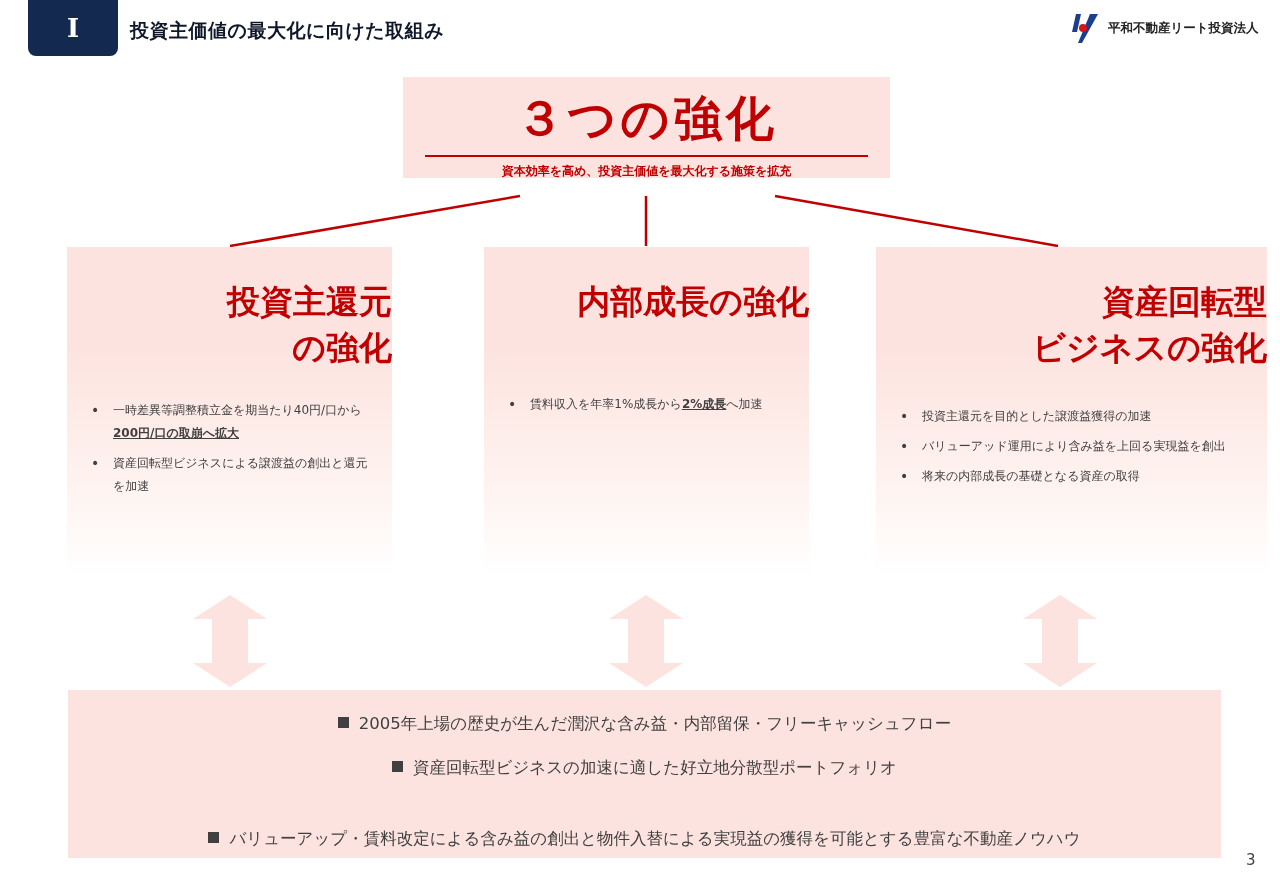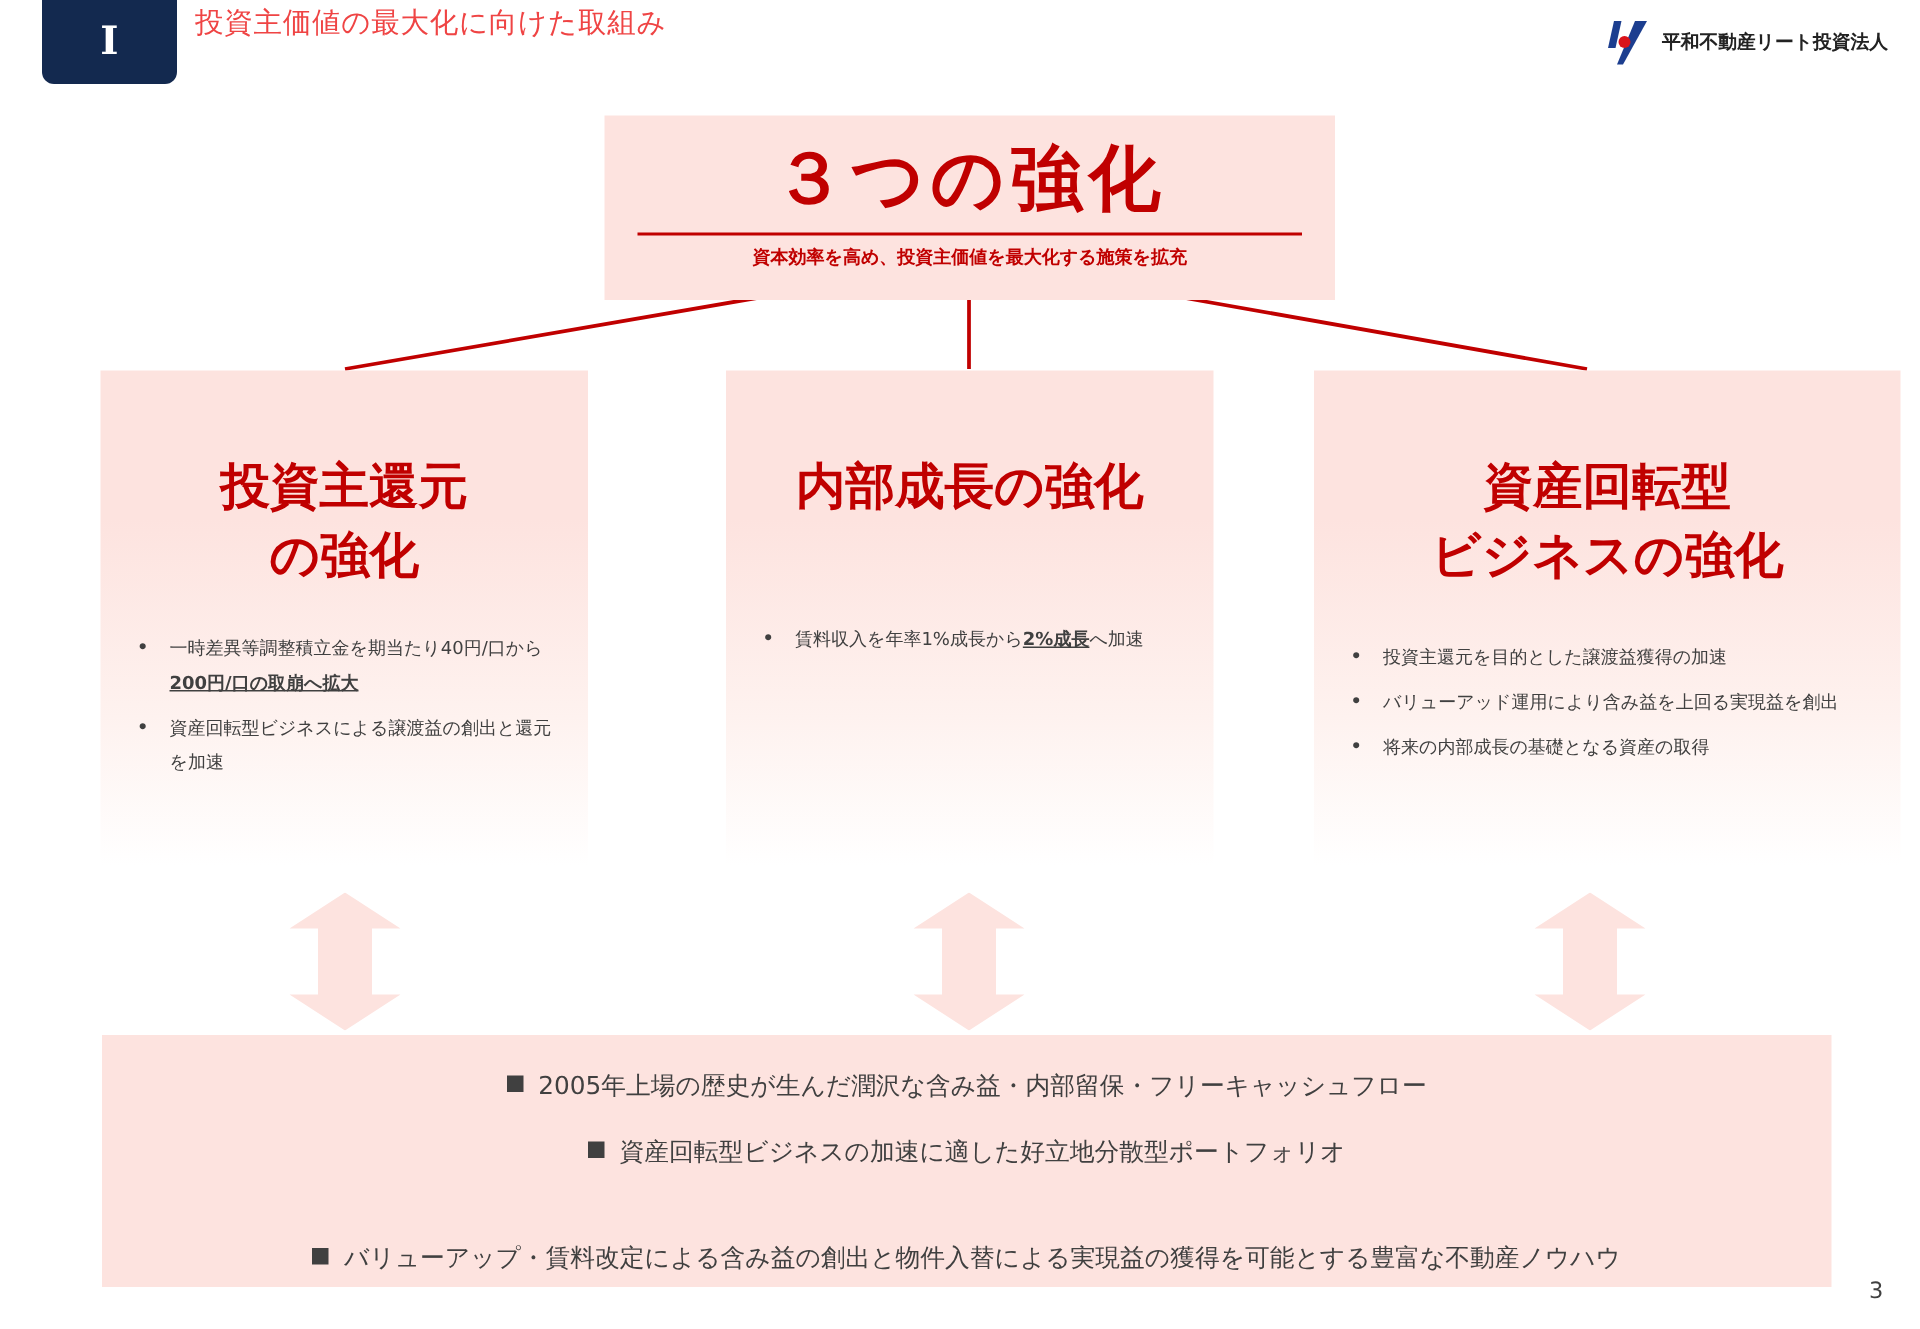--- a/index.html
+++ b/index.html
@@ -9,49 +9,49 @@
     font-family:"DejaVu Sans","Liberation Sans",sans-serif;
     color:#404040;
   }
   .section-tab {
     position:absolute; left:28px; top:0; width:90px; height:56px;
     background:#13294f; border-radius:0 0 8px 8px;
     color:#fff; font-family:"DejaVu Serif","Liberation Serif",serif;
     font-size:26px; font-weight:bold; display:flex; align-items:center; justify-content:center;
   }
   .page-title {
-    position:absolute; left:130px; top:2px; font-size:19px; font-weight:normal; color:#ef4444;
+    position:absolute; left:130px; top:18px; font-size:19px; font-weight:bold; color:#0f172a;
     letter-spacing:0.5px;
   }
   .logo { position:absolute; left:1070px; top:12px; display:flex; align-items:center; gap:8px; }
   .logo-mark { width:30px; height:32px; }
   .logo-text { font-size:12.5px; font-weight:bold; color:#222;text-align:right; }
 
   .hero {
-    position:absolute; left:403px; top:77px; width:487px; height:123px;
+    position:absolute; left:403px; top:77px; width:487px; height:101px;
     background:#fde3df;
   }
   .hero-title {
     position:absolute; left:0; right:0; top:10px; text-align:center;
     font-size:48px; font-weight:bold; color:#c00000; letter-spacing:4px;
   }
   .hero-rule { position:absolute; left:22px; right:22px; top:78px; height:2px; background:#c00000; }
   .hero-sub {
     position:absolute; left:0; right:0; top:86px; text-align:center;
     font-size:12px; font-weight:bold; color:#c00000;
   }
   svg.connectors { position:absolute; left:0; top:0; }
 
   .pillar {
     position:absolute; top:247px; height:330px;
     background:linear-gradient(to bottom,#fde3df 0%,#fde3df 30%,#fef2ef 70%,#ffffff 100%);
   }
   .pillar-title {
-    text-align:center; font-size:33px; font-weight:bold; color:#c00000; line-height:46px;
-    margin-top:54px;
+    text-align:right; font-size:33px; font-weight:bold; color:#c00000; line-height:46px;
+    margin-top:32px;
   }
   .pillar ul { list-style:none; margin:0; padding:0 22px 0 24px; }
   .pillar li { position:relative; padding-left:22px; font-size:12px; line-height:23px; color:#404040; margin-bottom:7px; }
   .pillar li::before { content:"•"; position:absolute; left:0; top:0; font-size:14px; }
   .hl { font-weight:bold; text-decoration:underline; }
 
   .arrow { position:absolute; top:595px; width:74px; height:92px; }
 
   .foundation {
     position:absolute; left:68px; top:690px; width:1153px; height:168px;

